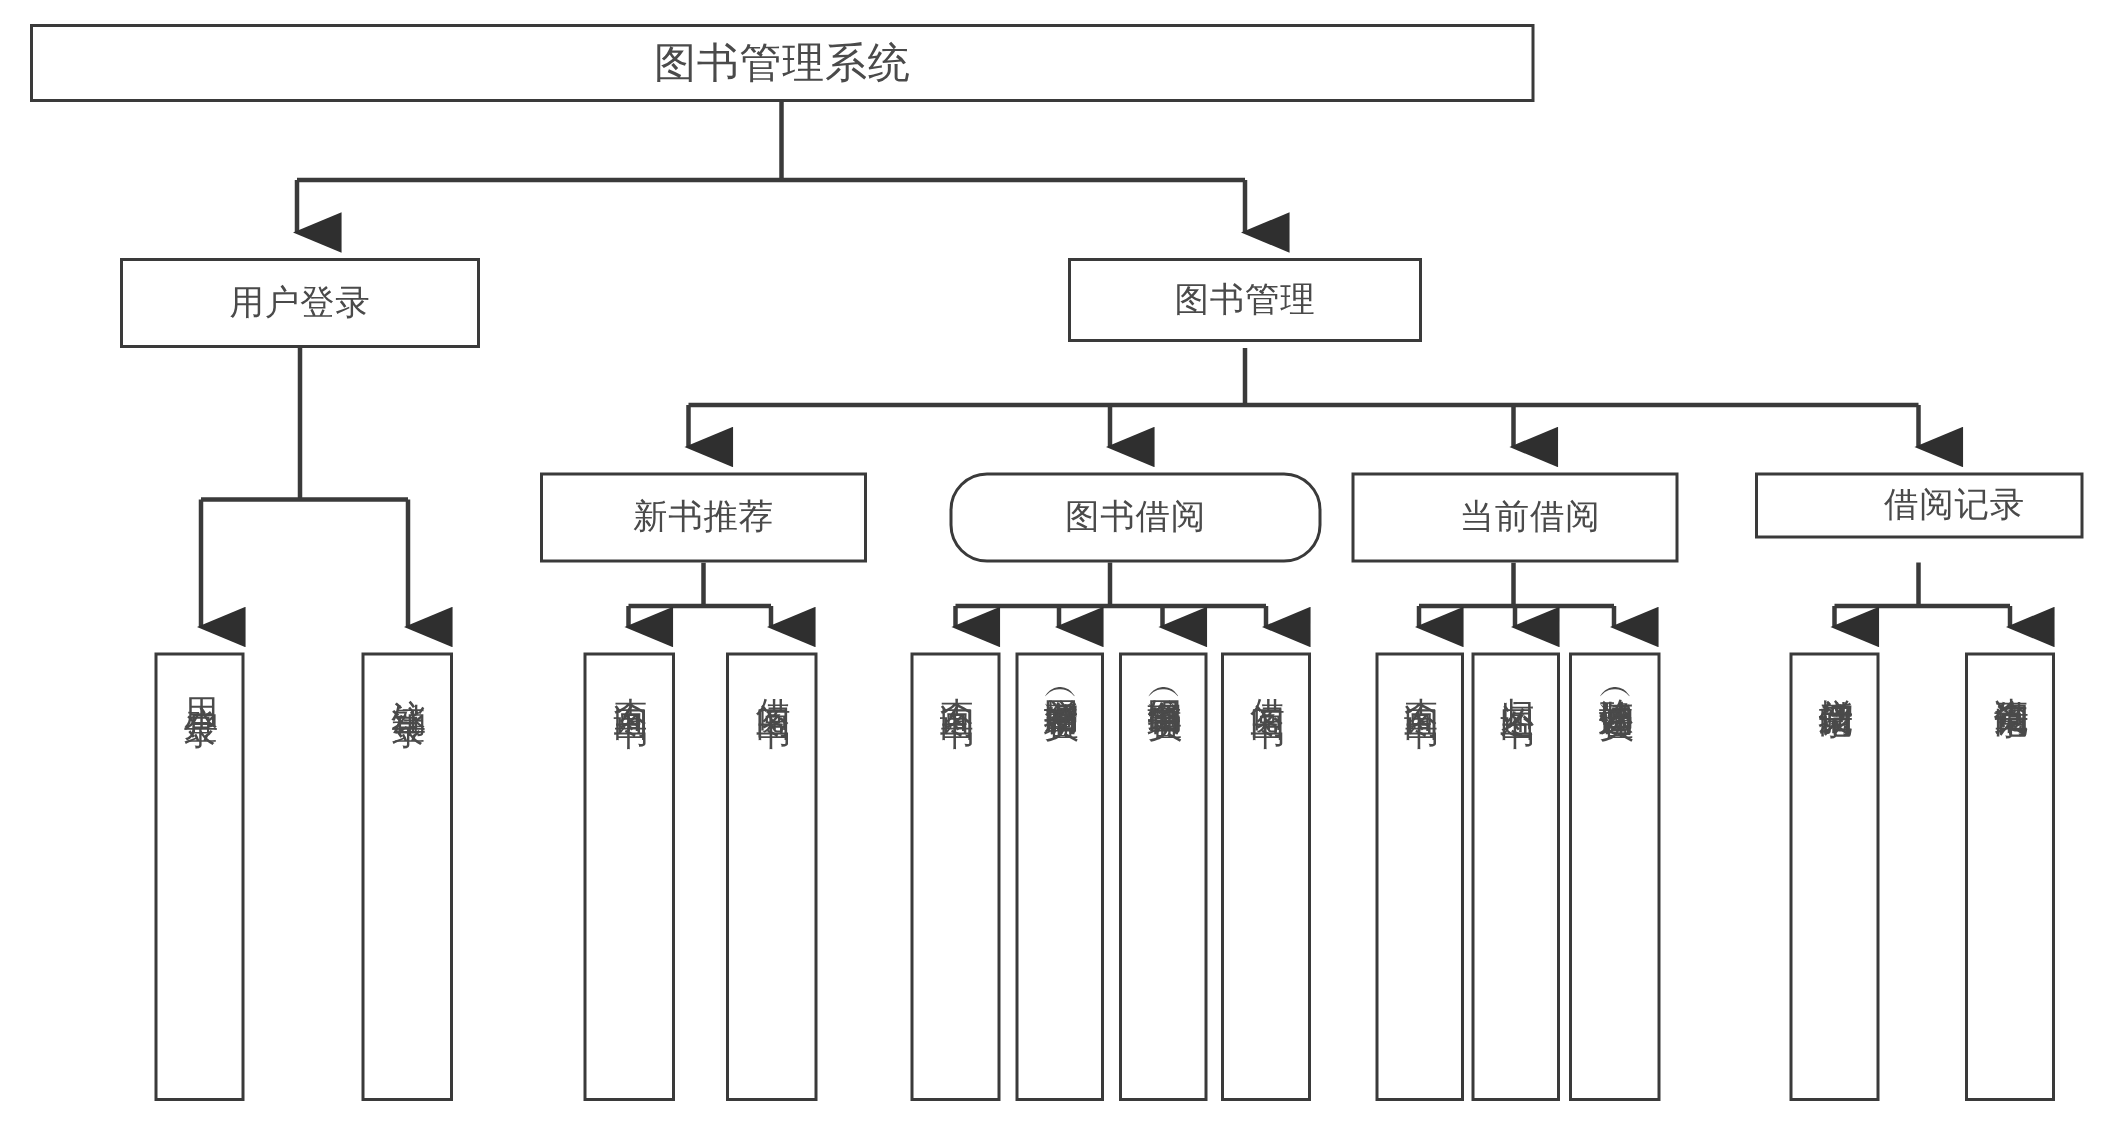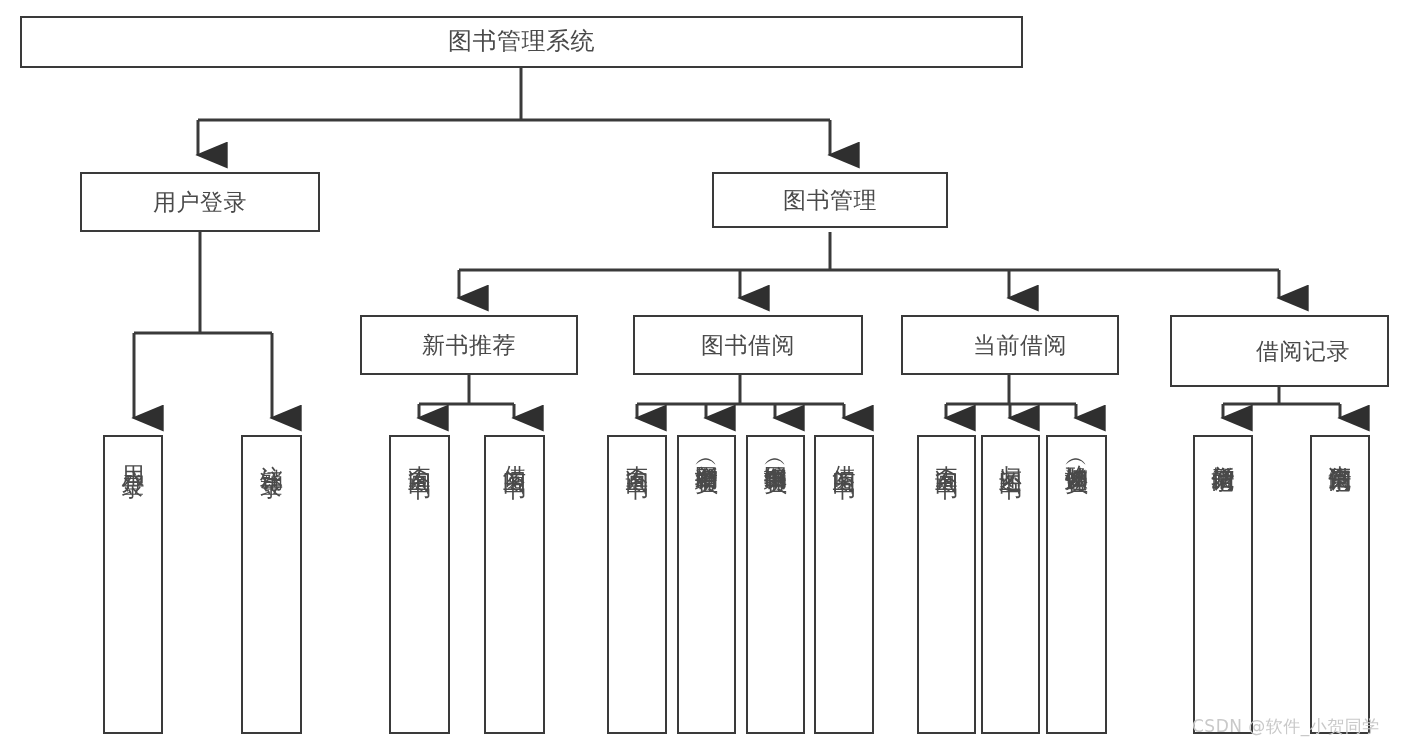--- a/index.html
+++ b/index.html
@@ -38,21 +38,21 @@
   .node-label {
     color: #4a4a4a;
     line-height: 1.05;
     letter-spacing: 0.5px;
     white-space: nowrap;
   }
   .node.horizontal .node-label {
     font-size: 23px;
   }
   .node.root .node-label {
-    font-size: 24px;
+    font-size: 28px;
   }
   .node.vertical {
     align-items: flex-start;
     padding-top: 10px;
   }
   .node.vertical .node-label {
     writing-mode: vertical-rl;
     text-orientation: upright;
     font-size: 23px;
     letter-spacing: 4px;
@@ -131,27 +131,27 @@
       </div>
       <div class="node horizontal" style="left: 80px; top: 172px; width: 240px; height: 60px;">
         <span class="node-label">用户登录</span>
       </div>
       <div class="node horizontal" style="left: 712px; top: 172px; width: 236px; height: 56px;">
         <span class="node-label">图书管理</span>
       </div>
       <div class="node horizontal" style="left: 360px; top: 315px; width: 218px; height: 60px; text-align: right;">
         <span class="node-label">新书推荐</span>
       </div>
-      <div class="node horizontal" style="left: 633px; top: 315px; width: 230px; height: 60px;">
+      <div class="node horizontal" style="left: 633px; top: 315px; width: 248px; height: 60px; border-radius: 25px;">
         <span class="node-label">图书借阅</span>
       </div>
       <div class="node horizontal" style="left: 901px; top: 315px; width: 218px; height: 60px; padding-left: 20px;">
         <span class="node-label">当前借阅</span>
       </div>
-      <div class="node horizontal" style="left: 1170px; top: 315px; width: 219px; height: 72px; padding-left: 47px;">
+      <div class="node horizontal" style="left: 1170px; top: 315px; width: 219px; height: 44px; padding-left: 47px;">
         <span class="node-label">借阅记录</span>
       </div>
       <div class="node vertical" style="left: 103px; top: 435px; width: 60px; height: 299px;">
         <span class="node-label">用户登录</span>
       </div>
       <div class="node vertical" style="left: 241px; top: 435px; width: 61px; height: 299px;">
         <span class="node-label">注销登录</span>
       </div>
       <div class="node vertical" style="left: 389px; top: 435px; width: 61px; height: 299px;">
         <span class="node-label">查询图书</span>
@@ -181,15 +181,14 @@
         <span class="node-label">确认归还（管理员）</span>
       </div>
       <div class="node vertical tight" style="left: 1193px; top: 435px; width: 60px; height: 299px;">
         <span class="node-label">新增借阅记录</span>
       </div>
       <div class="node vertical tight" style="left: 1310px; top: 435px; width: 60px; height: 299px;">
         <span class="node-label">查询借阅记录</span>
       </div>
     </div>
 
-  <div class="watermark" style="left: 1192px; top: 715px; color: rgb(201, 201, 201);">CSDN @软件_小贺同学</div>
 
 </div>
 
 </body></html>

